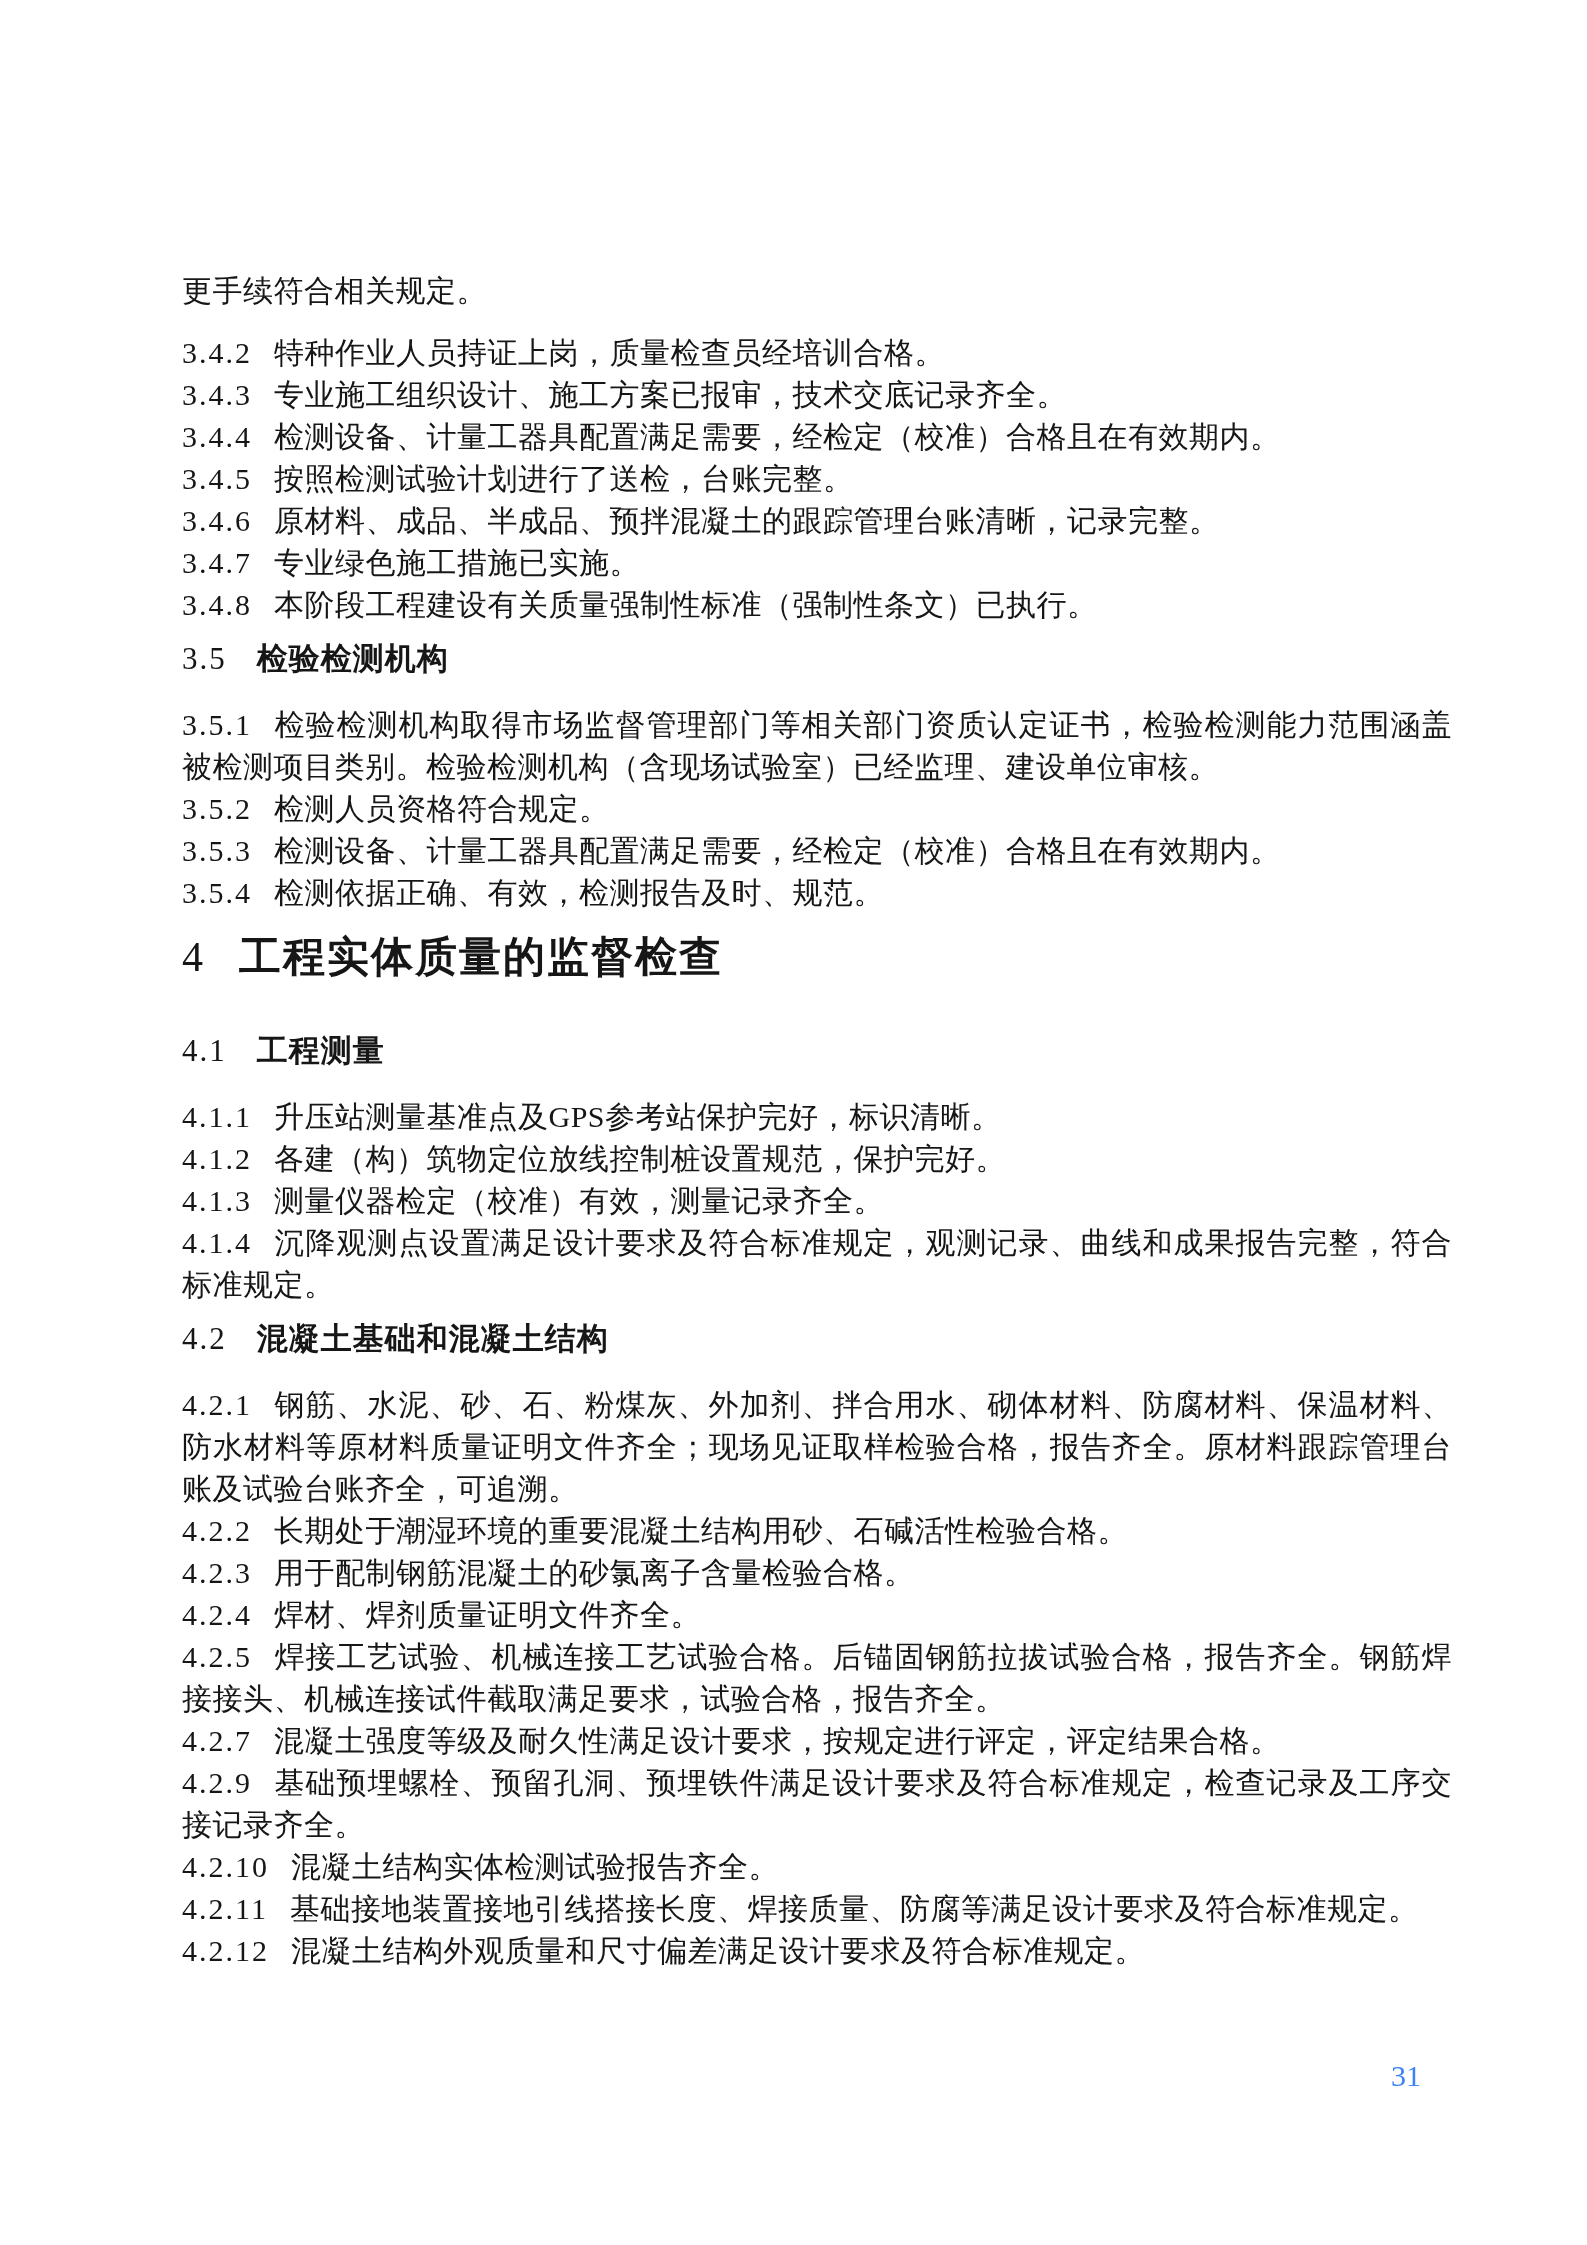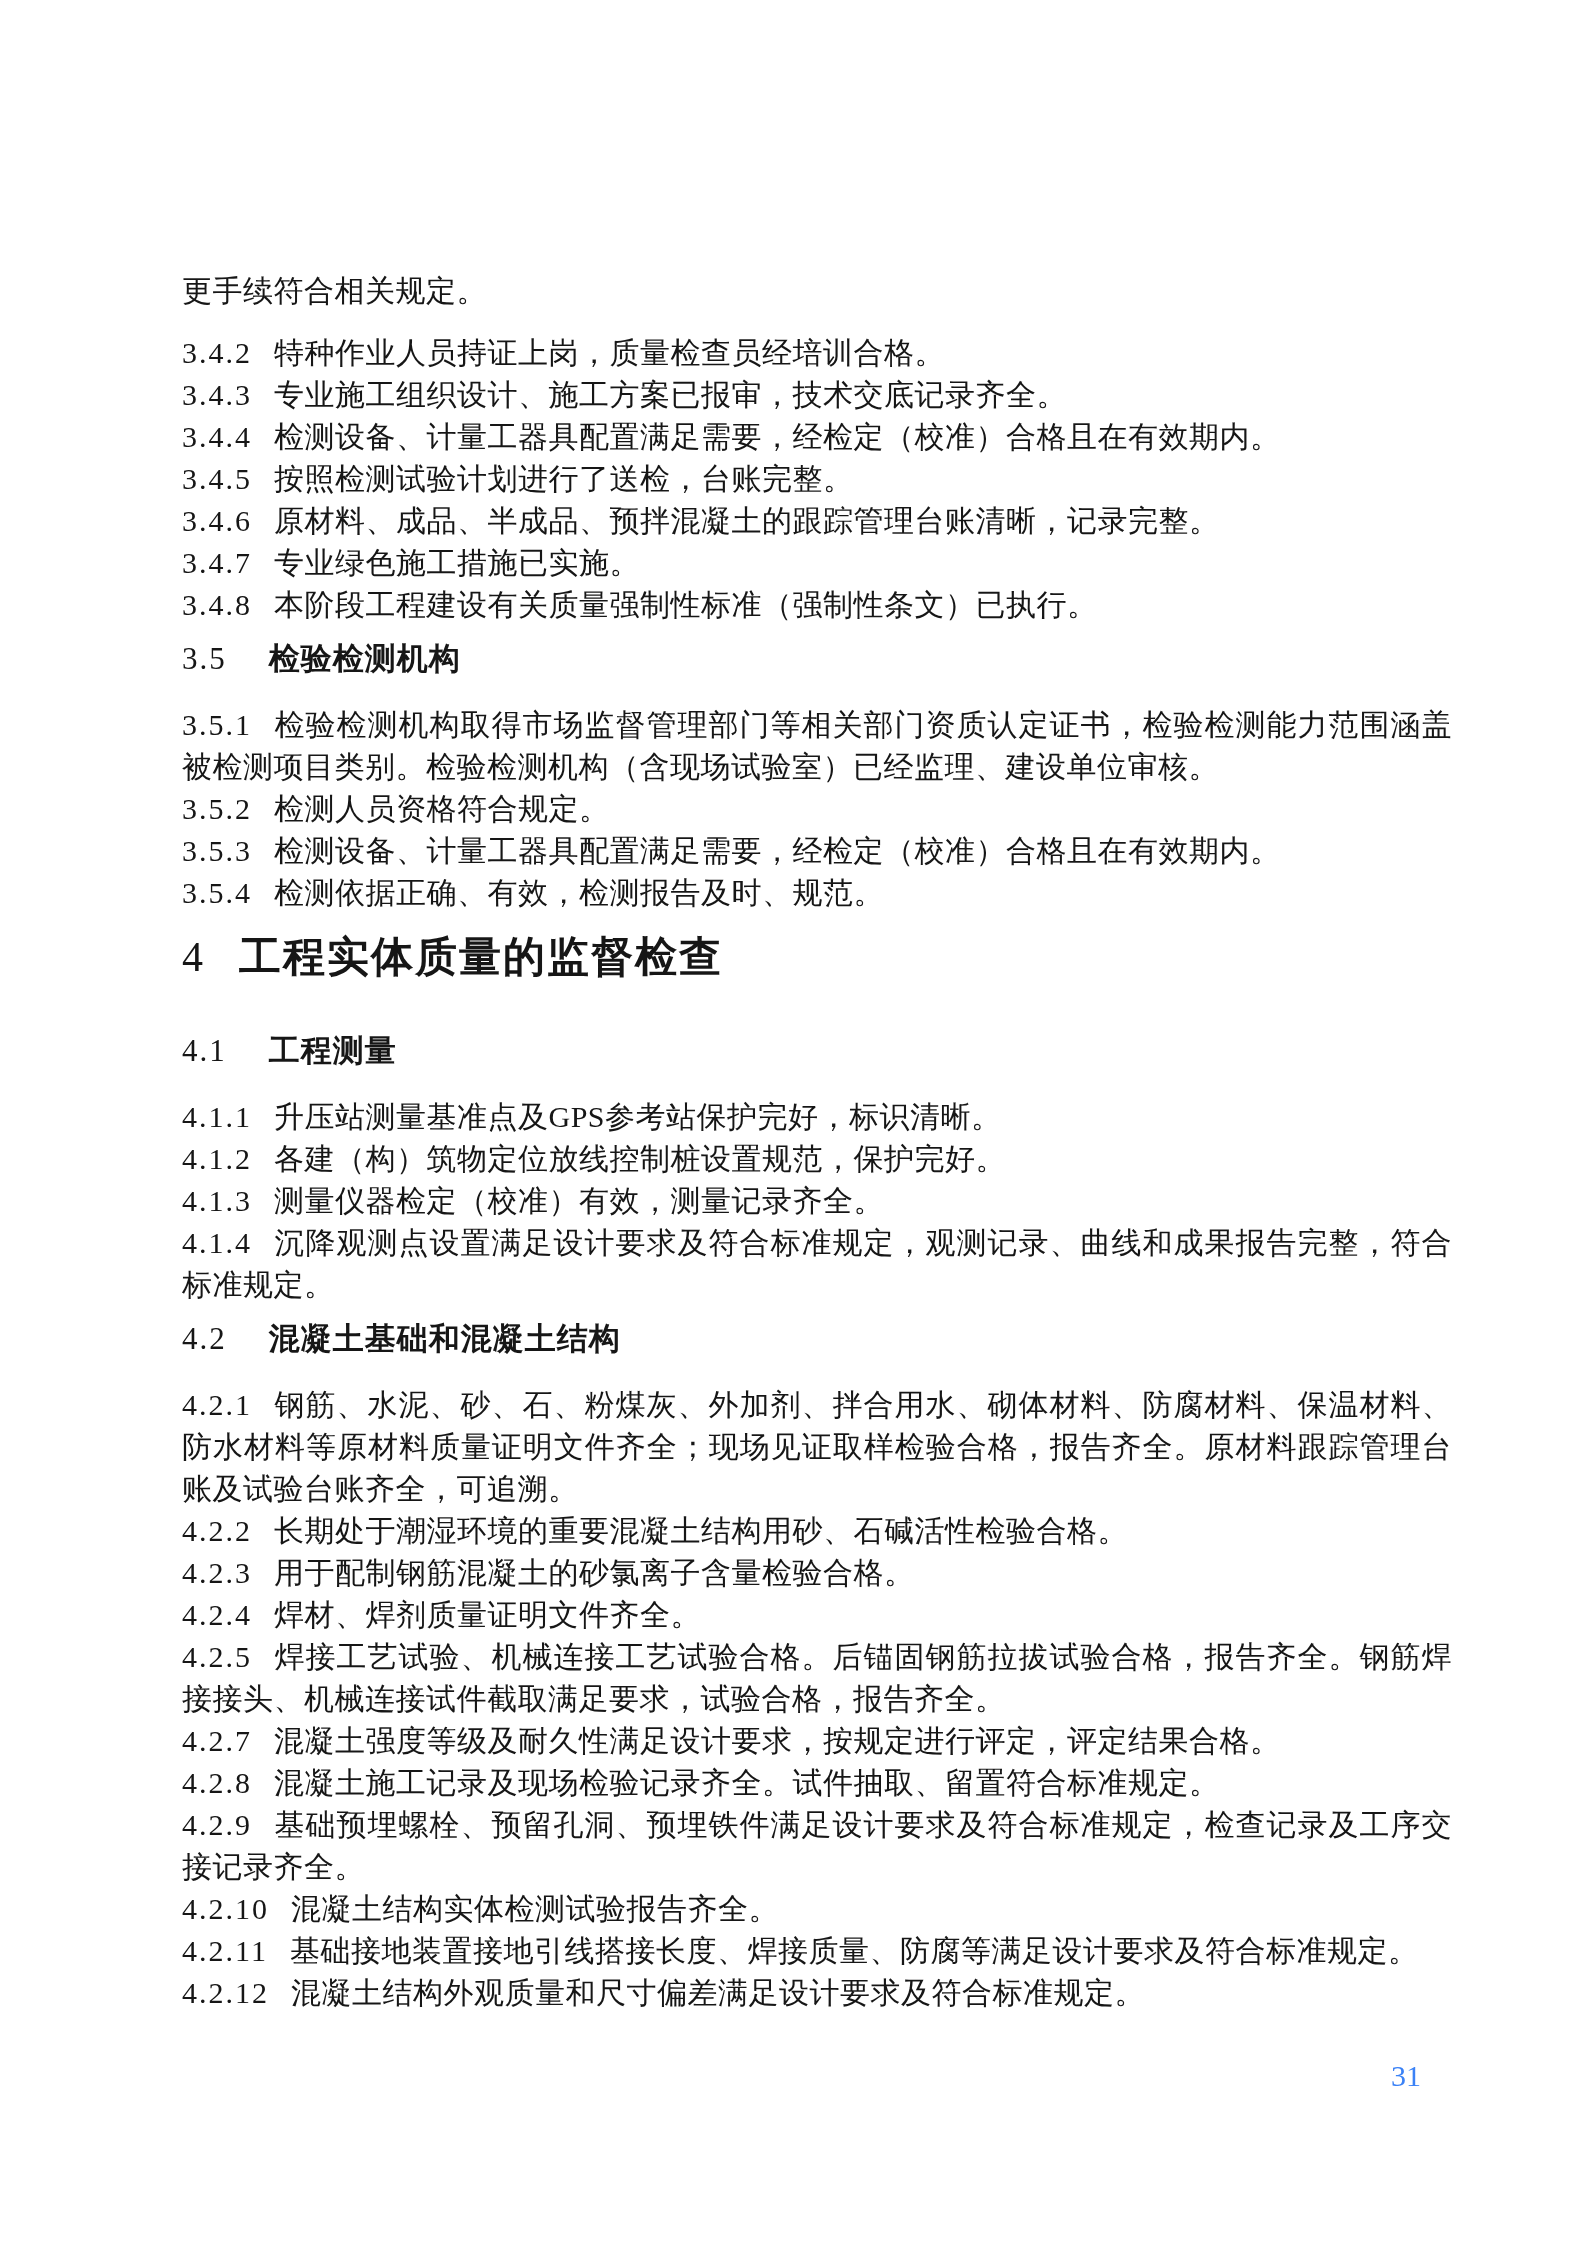--- a/index.html
+++ b/index.html
@@ -40,21 +40,21 @@
 
   .sub-heading {
     margin: 12px 0 24px 0;
     font-size: 31px;
     line-height: 42px;
     font-weight: normal;
   }
   .sub-heading .heading-num {
     font-family: "Liberation Serif", "DejaVu Serif", serif;
     letter-spacing: 2px;
-    margin-right: 42px;
+    margin-right: 30px;
   }
   .sub-heading .heading-title {
     font-family: "Liberation Sans", "DejaVu Sans", sans-serif;
     font-weight: 700;
     letter-spacing: 1px;
   }
 
   .chapter-heading {
     margin: 14px 0 44px 0;
     font-size: 42px;
@@ -114,21 +114,20 @@
     <p class="body-para"><span class="num">4.1.4</span><span class="txt">沉降观测点设置满足设计要求及符合标准规定，观测记录、曲线和成果报告完整，符合标准规定。</span></p>
 
     <h3 class="sub-heading"><span class="heading-num">4.2</span><span class="heading-title">混凝土基础和混凝土结构</span></h3>
 
     <p class="body-para"><span class="num">4.2.1</span><span class="txt">钢筋、水泥、砂、石、粉煤灰、外加剂、拌合用水、砌体材料、防腐材料、保温材料、防水材料等原材料质量证明文件齐全；现场见证取样检验合格，报告齐全。原材料跟踪管理台账及试验台账齐全，可追溯。</span></p>
     <p class="body-para"><span class="num">4.2.2</span><span class="txt">长期处于潮湿环境的重要混凝土结构用砂、石碱活性检验合格。</span></p>
     <p class="body-para"><span class="num">4.2.3</span><span class="txt">用于配制钢筋混凝土的砂氯离子含量检验合格。</span></p>
     <p class="body-para"><span class="num">4.2.4</span><span class="txt">焊材、焊剂质量证明文件齐全。</span></p>
     <p class="body-para"><span class="num">4.2.5</span><span class="txt">焊接工艺试验、机械连接工艺试验合格。后锚固钢筋拉拔试验合格，报告齐全。钢筋焊接接头、机械连接试件截取满足要求，试验合格，报告齐全。</span></p>
     <p class="body-para"><span class="num">4.2.7</span><span class="txt">混凝土强度等级及耐久性满足设计要求，按规定进行评定，评定结果合格。</span></p>
-    <p class="body-para"><span class="num">4.2.8</span><span class="txt">混凝土施工记录及现场检验记录齐全。试件抽取、留置符合标准规定。</span></p>
     <p class="body-para"><span class="num">4.2.9</span><span class="txt">基础预埋螺栓、预留孔洞、预埋铁件满足设计要求及符合标准规定，检查记录及工序交接记录齐全。</span></p>
     <p class="body-para"><span class="num">4.2.10</span><span class="txt">混凝土结构实体检测试验报告齐全。</span></p>
     <p class="body-para"><span class="num">4.2.11</span><span class="txt">基础接地装置接地引线搭接长度、焊接质量、防腐等满足设计要求及符合标准规定。</span></p>
     <p class="body-para"><span class="num">4.2.12</span><span class="txt">混凝土结构外观质量和尺寸偏差满足设计要求及符合标准规定。</span></p>
 
   </section>
 
   <footer>
     <span class="page-number">31</span>
   </footer>

